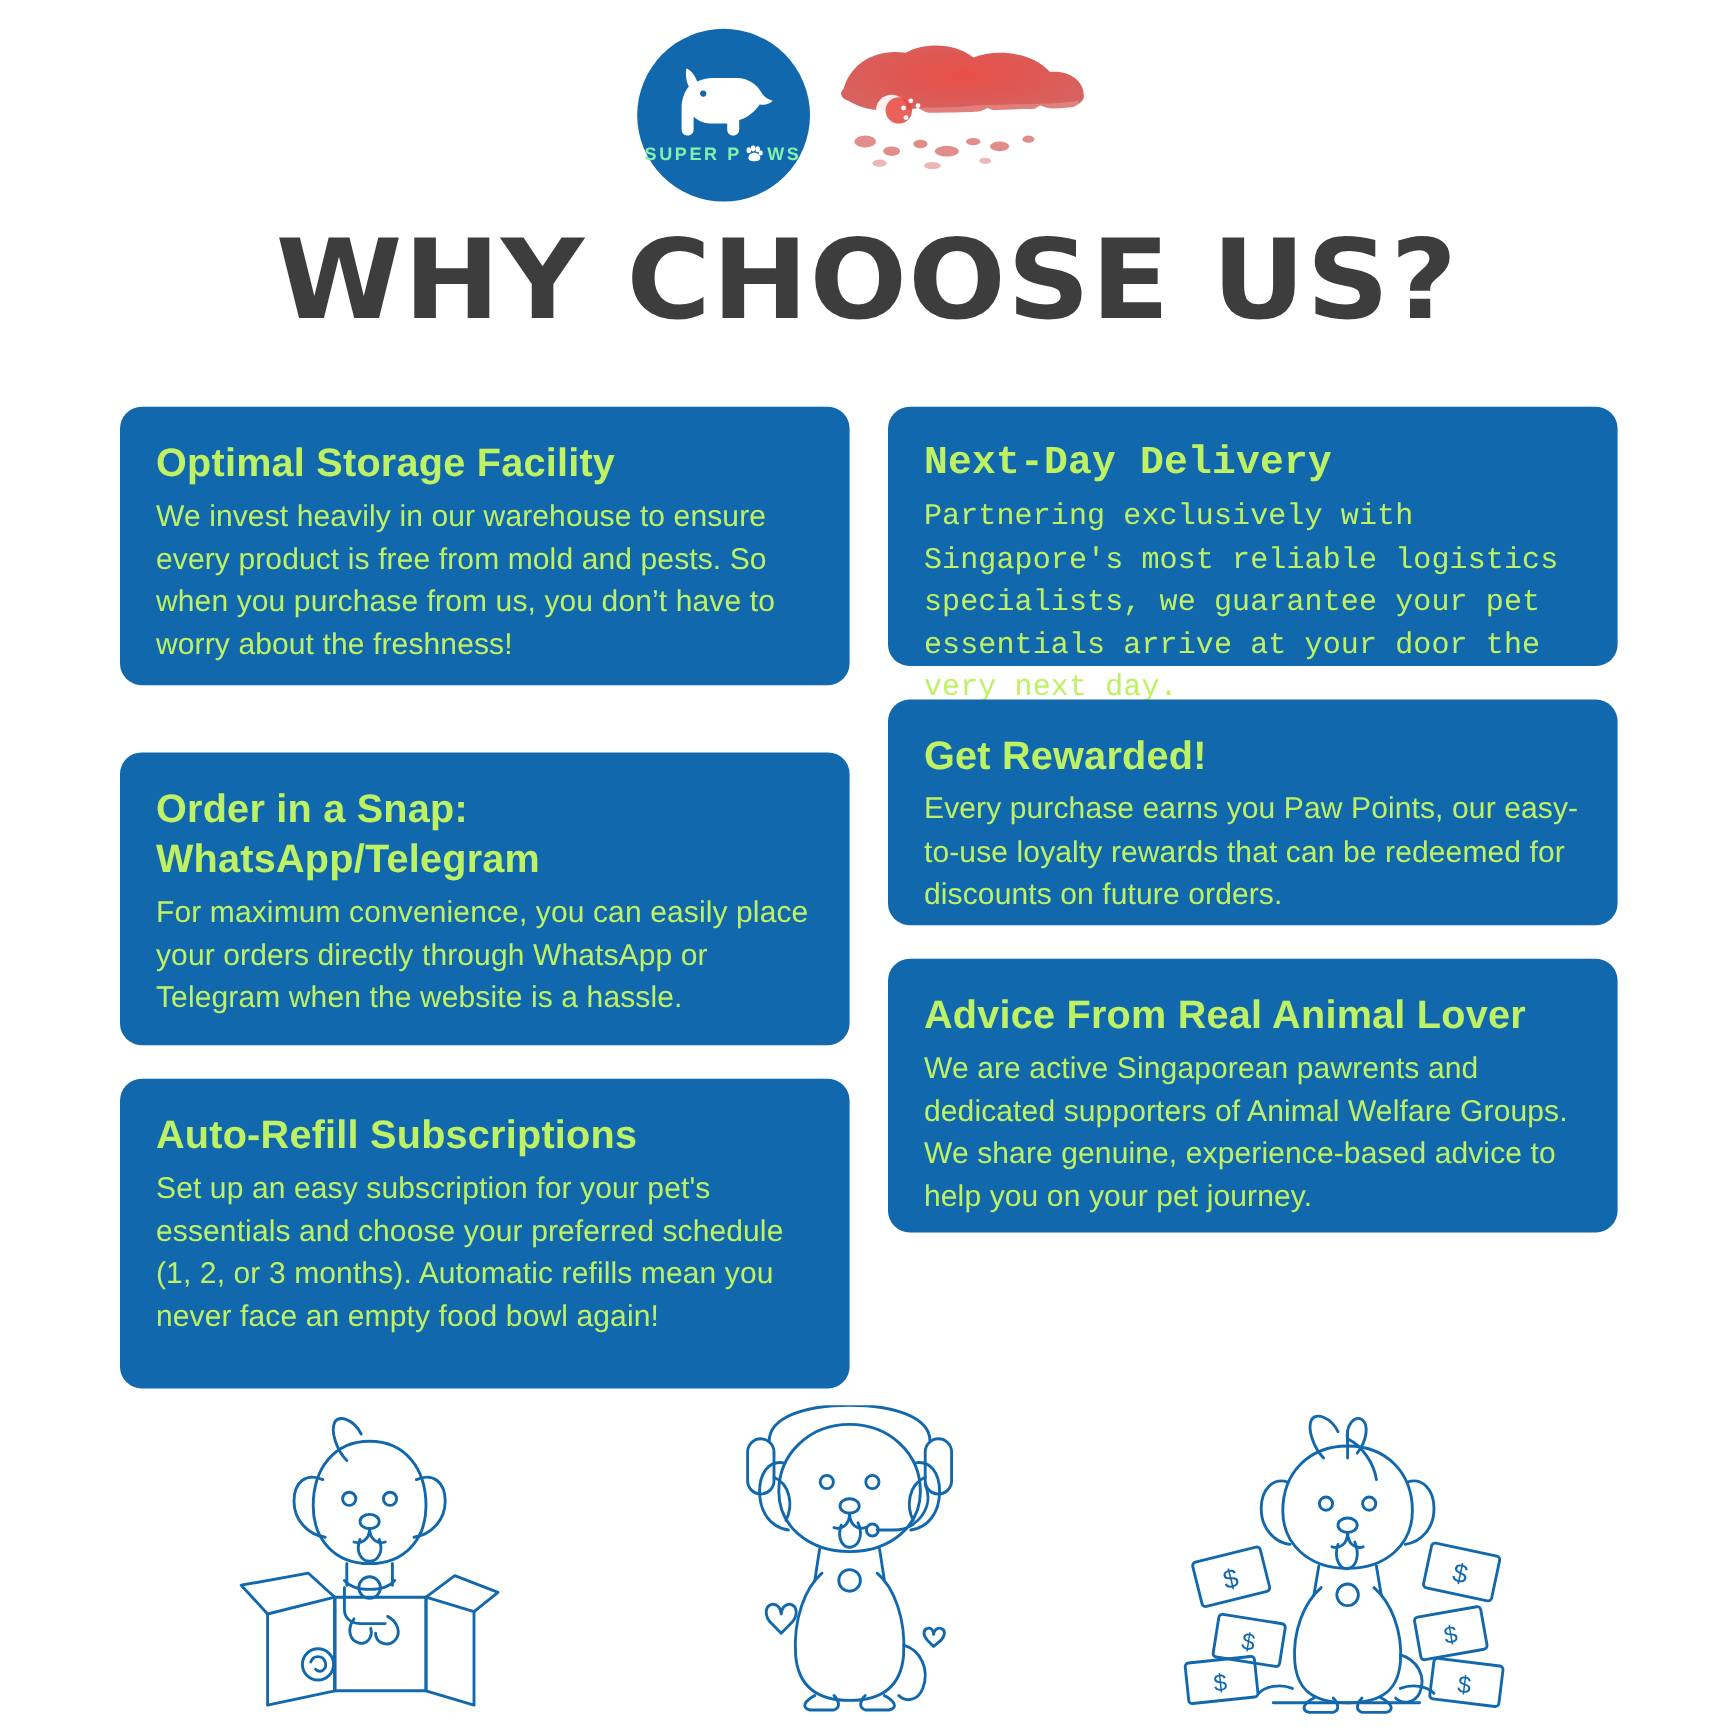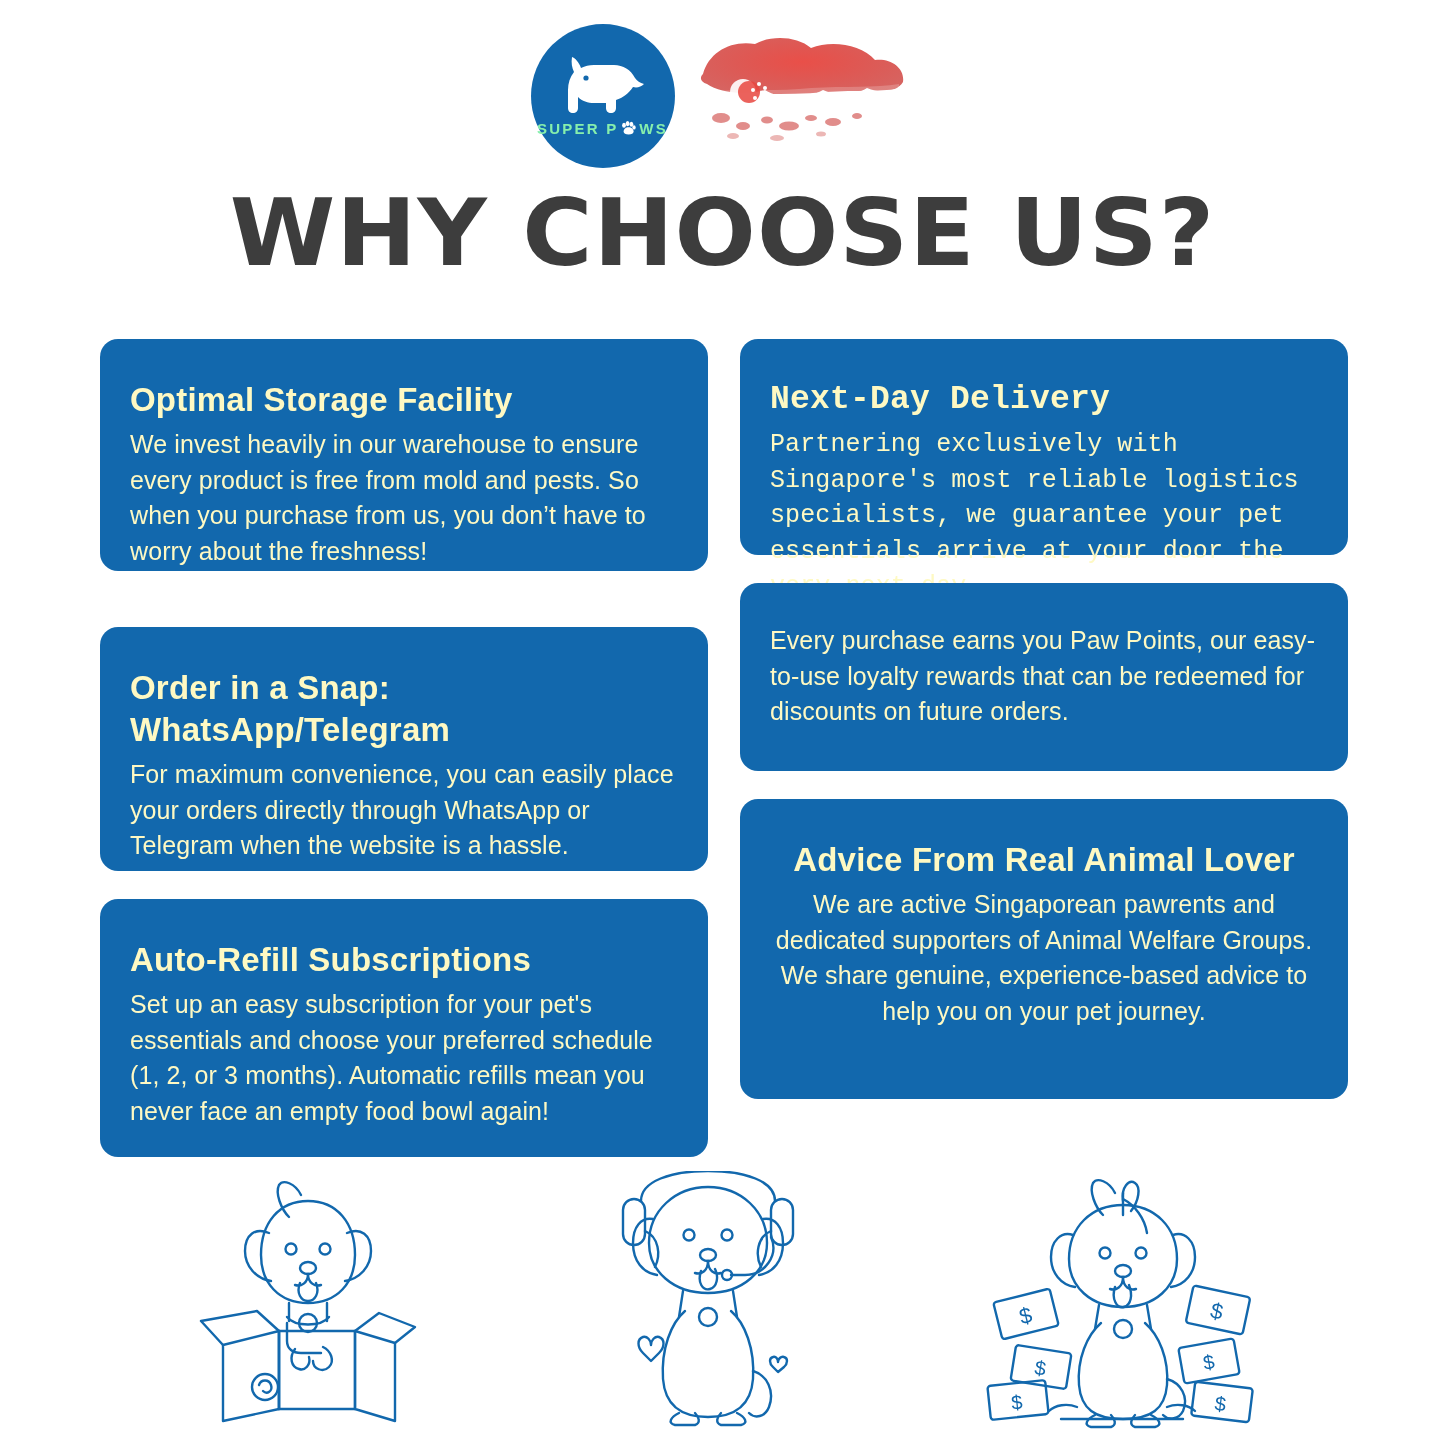--- a/index.html
+++ b/index.html
@@ -76,42 +76,42 @@
     left: 100px;
     top: 339px;
     width: 1248px;
     display: flex;
     gap: 32px;
   }
   .col { width: 608px; display: flex; flex-direction: column; gap: 28px; }
   .card {
     background: #1268ad;
     border-radius: 18px;
-    padding: 40px 30px 28px 30px;
-    color: #fef9c3;
+    padding: 26px 30px 28px 30px;
+    color: #bef264;
   }
   .card h3 {
     font-size: 33px;
     line-height: 1.28;
     font-weight: 700;
     margin-bottom: 6px;
     letter-spacing: 0.2px;
   }
   .card p {
     font-size: 25px;
     line-height: 1.42;
     font-weight: 400;
     letter-spacing: 0.1px;
   }
   .c1 { height: 232px; }
   .c2 { height: 244px; margin-top: 28px; }
   .c3 { height: 258px; }
   .c4 { height: 216px; font-family: Liberation Mono, monospace; }
   .c5 { height: 188px; }
-  .c6 { height: 300px; text-align: center; }
+  .c6 { height: 228px; }
 
   
   .illos {
     position: absolute;
     left: 0;
     bottom: 14px;
     width: 1445px;
     height: 290px;
     display: flex;
     align-items: flex-end;
@@ -207,20 +207,21 @@
     </div>
 
     <div class="col">
 
       <div class="card c4">
         <h3>Next-Day Delivery</h3>
         <p>Partnering exclusively with Singapore's most reliable logistics specialists, we guarantee your pet essentials arrive at your door the very next day.</p>
       </div>
 
       <div class="card c5">
+        <h3>Get Rewarded!</h3>
         <p>Every purchase earns you Paw Points, our easy-to-use loyalty rewards that can be redeemed for discounts on future orders.</p>
       </div>
 
       <div class="card c6">
         <h3>Advice From Real Animal Lover</h3>
         <p>We are active Singaporean pawrents and dedicated supporters of Animal Welfare Groups. We share genuine, experience-based advice to help you on your pet journey.</p>
       </div>
 
     </div>
   </div>

